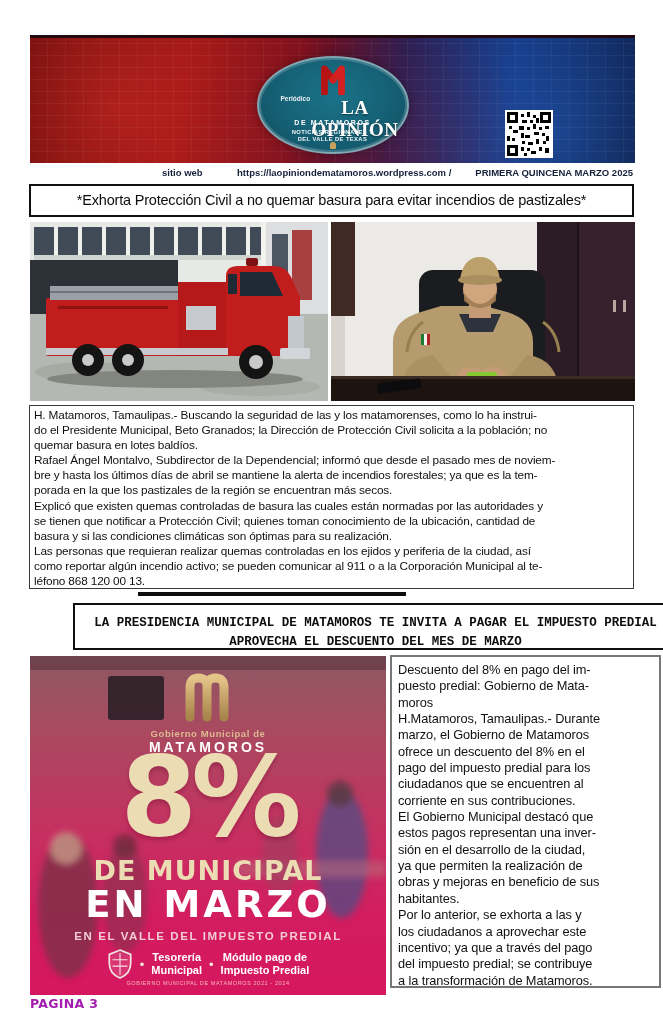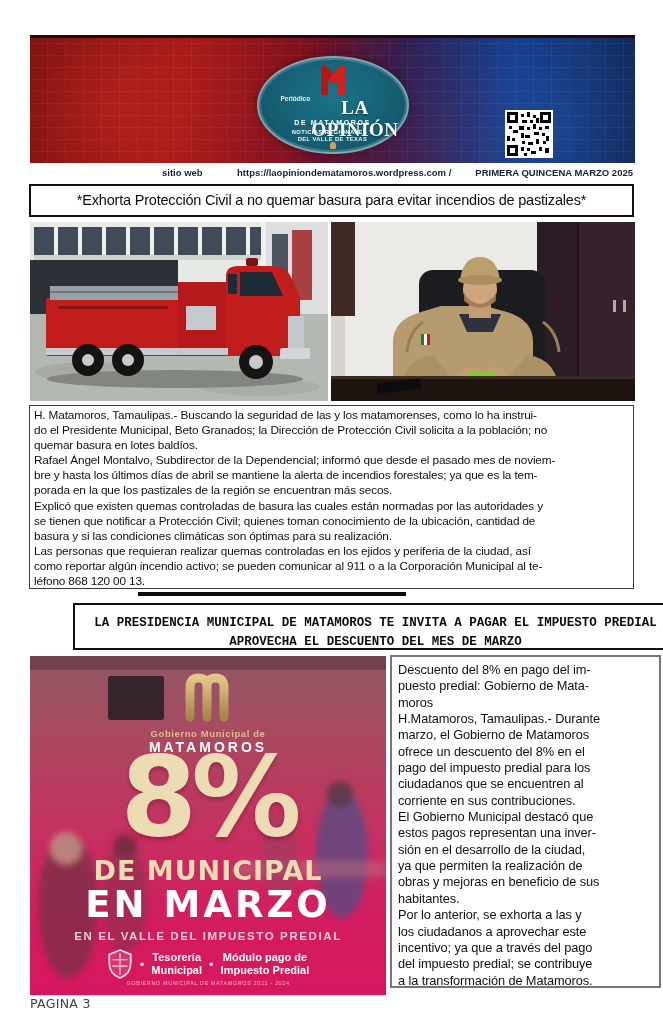--- a/index.html
+++ b/index.html
@@ -95,21 +95,21 @@
   .p-admin { top:324px; font-size:5.5px; color:rgba(255,226,214,.75); letter-spacing:.6px; }
   .m-logo { position:absolute; left:50%; top:14px; transform:translateX(-50%); }
 
   
   .article2 { position:absolute; left:390px; top:655px; width:271px; height:333px;
     border:2px solid #777; padding:5px 5px 0 6px; background:#fff; }
   .article2 .body { font-size:12.8px; line-height:16.35px; letter-spacing:-.1px; color:#111; }
 
   
   .page-label { position:absolute; left:30px; top:996px; font-family:"DejaVu Sans", sans-serif;
-    font-weight:normal; font-size:12.5px; color:#404040; letter-spacing:.3px; }
+    font-weight:bold; font-size:12.5px; color:#a21caf; letter-spacing:.3px; }
 </style>
 </head>
 <body>
 
 <div class="page">
 
   <div class="banner">
     <div class="logo-ellipse">
       <svg class="logo-m" width="34" height="32" viewBox="0 0 40 36">
         <path d="M10 34 L10 6 L20 19" fill="none" stroke="#b91414" stroke-width="8" stroke-linejoin="round" stroke-linecap="round"></path>

